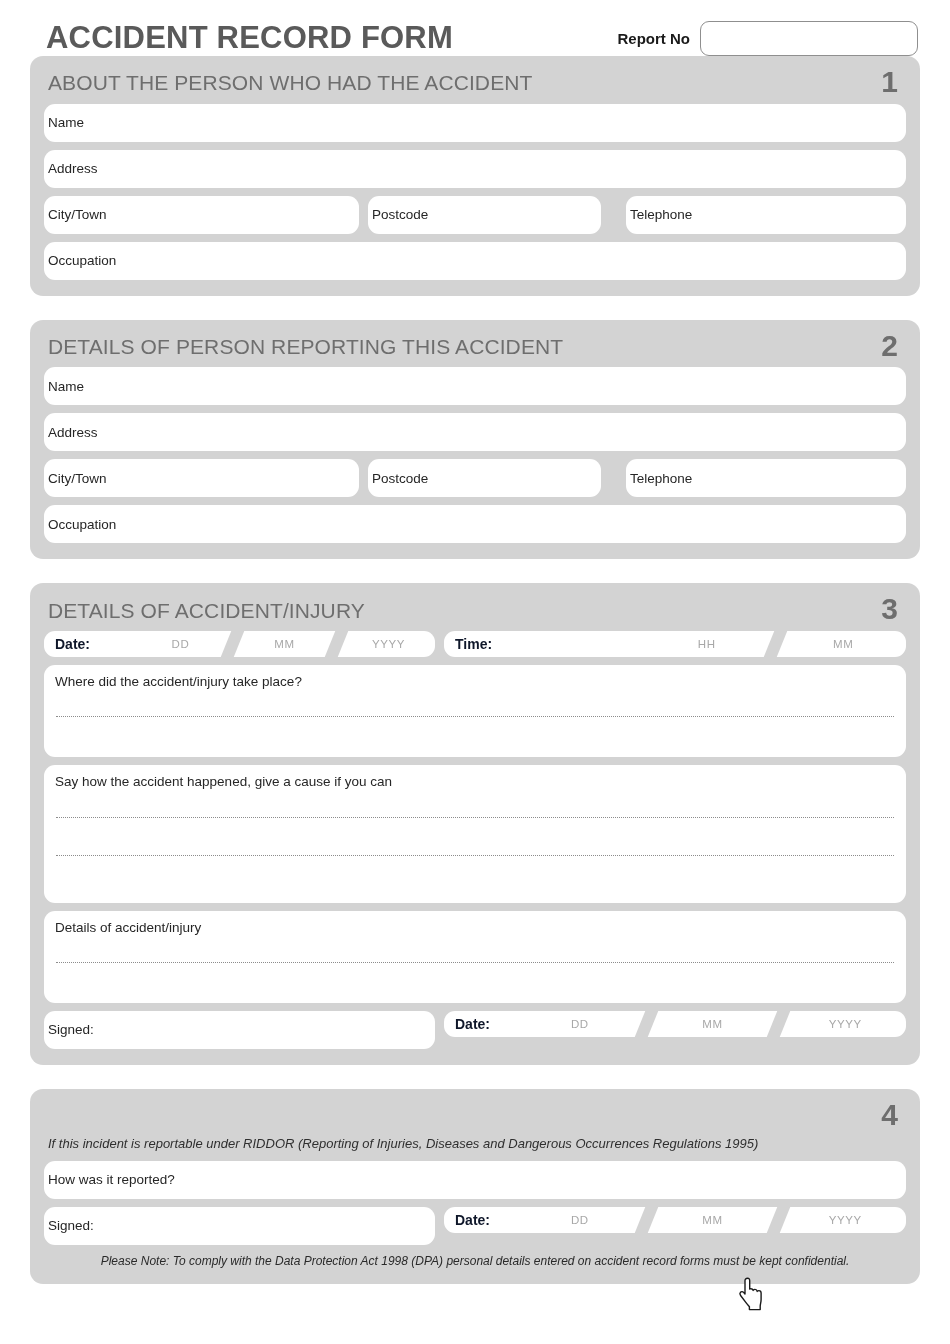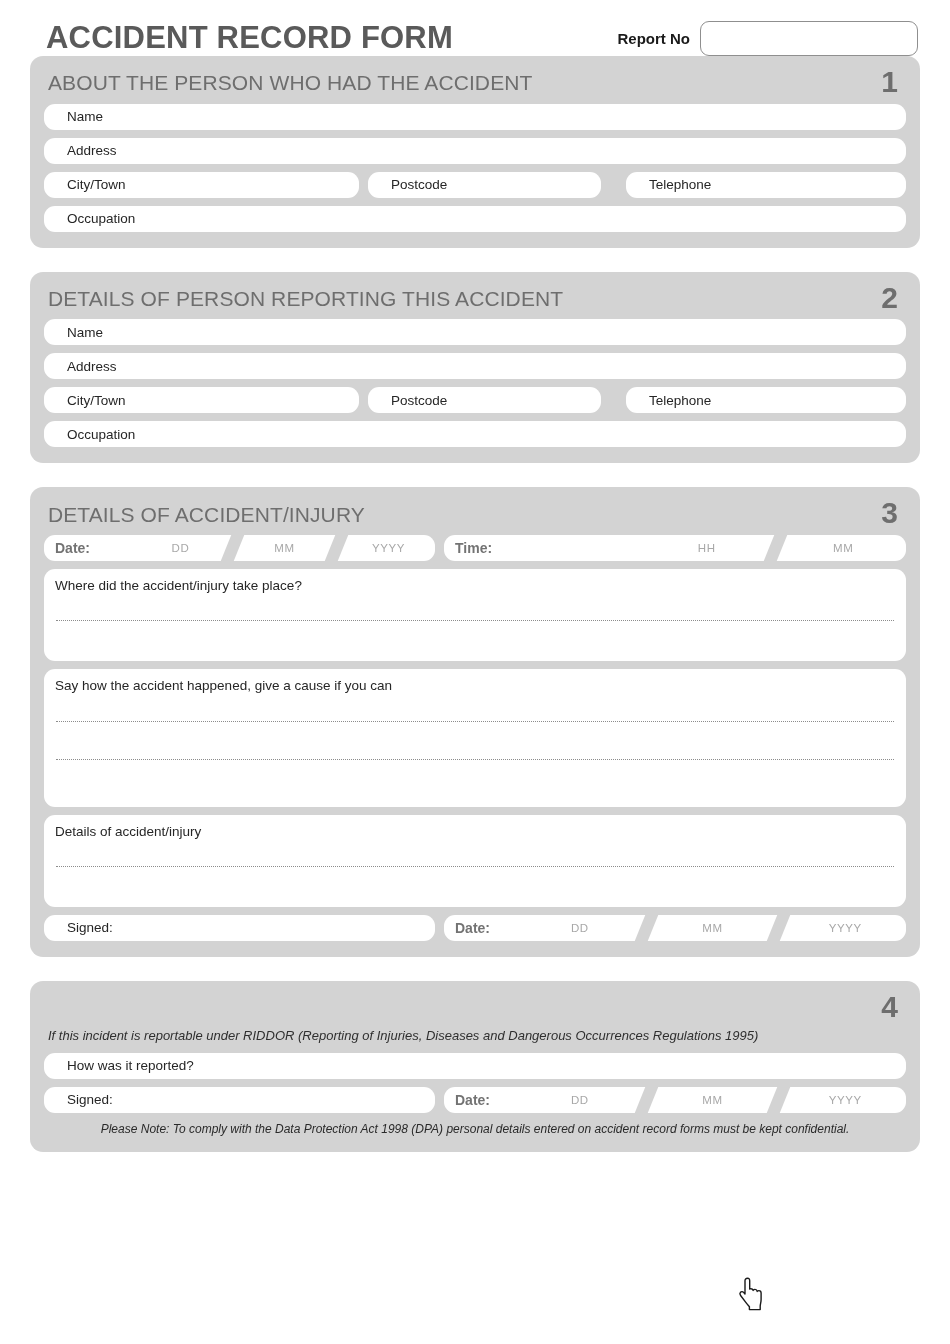--- a/index.html
+++ b/index.html
@@ -89,24 +89,24 @@
     line-height: 1.2;
   }
 
   
   .row { display: flex; gap: 9px; margin-bottom: 8px; }
   .row:last-child { margin-bottom: 0; align-items: flex-end; }
 
   .field {
     background: #ffffff;
     border-radius: 11px;
-    height: 26px;
+    height: 38px;
     display: flex;
     align-items: center;
-    padding: 0 0 0 23px;
+    padding: 0 0 0 4px;
     font-size: 13.5px;
     color: #262626;
     flex: 1;
     min-width: 0;
     white-space: nowrap;
     overflow: hidden;
   }
   .field.w-city { flex: 0 0 315px; }
   .field.w-post { flex: 0 0 233px; }
   .field.w-tel  { flex: 1 1 auto; margin-left: 16px; }
@@ -150,21 +150,21 @@
     align-items: stretch;
     overflow: hidden;
     position: relative;
   }
   .seg-label {
     display: flex;
     align-items: center;
     padding-left: 11px;
     font-size: 14px;
     font-weight: bold;
-    color: #737373;
+    color: #0f172a;
     white-space: nowrap;
   }
   .seg-cell {
     display: flex;
     align-items: center;
     justify-content: center;
     font-size: 11.5px;
     color: #a8a8a8;
     letter-spacing: 0.6px;
     position: relative;

